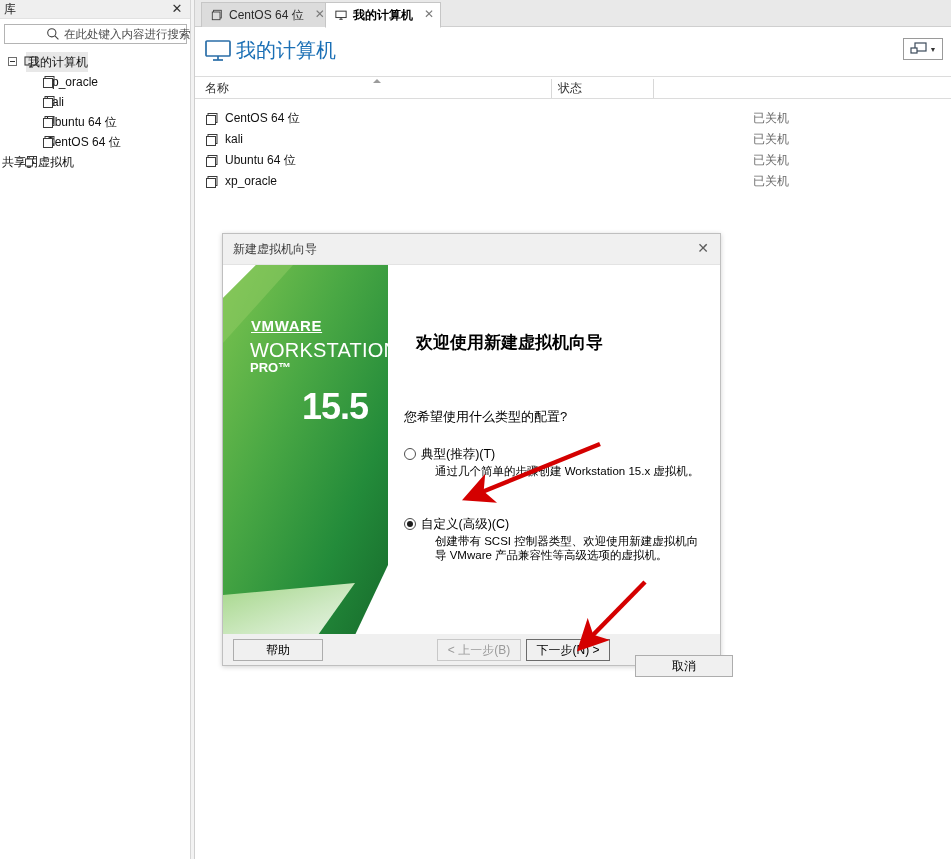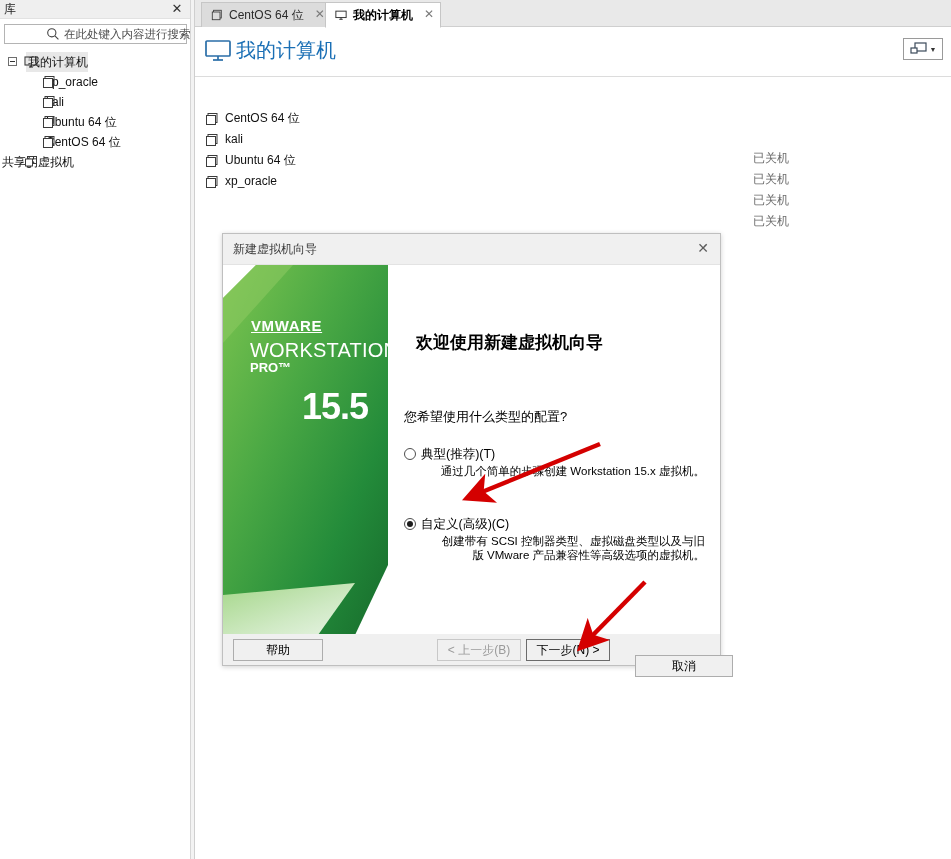--- a/index.html
+++ b/index.html
@@ -126,21 +126,21 @@
     position: absolute; left: 178px; top: 2px; width: 0; height: 0;
     border-left: 4px solid transparent; border-right: 4px solid transparent;
     border-bottom: 4px solid #9b9b9b;
   }
   .grid-row {
     position: absolute; left: 0; width: 756px; height: 21px; line-height: 21px;
     font-size: 12px; white-space: nowrap; cursor: default;
   }
   .grid-row .cell-name { position: absolute; left: 10px; top: 0; padding-left: 20px; color: #111; }
   .grid-row .cell-name .vmico { position: absolute; left: 0; top: 4px; width: 14px; height: 14px; }
-  .grid-row .cell-state { position: absolute; left: 558px; top: 0; color: #6c6c6c; margin-top: 40px; }
+  .grid-row .cell-state { position: absolute; left: 558px; top: 0; color: #6c6c6c; }
 
   
   #dialog {
     position: absolute; left: 222px; top: 233px; width: 499px; height: 433px;
     background: #f0f0f0; border: 1px solid #bfbfbf;
     box-shadow: 0 1px 5px rgba(0,0,0,0.18);
   }
   #dlg-titlebar { position: absolute; left: 0; top: 0; width: 497px; height: 30px; background: #f0f0f0; }
   #dlg-title {
     position: absolute; left: 10px; top: 7px; font-size: 12px; color: #3c3c3c; white-space: nowrap;
@@ -157,21 +157,21 @@
     position: absolute; left: 0; top: 0; width: 165px; height: 370px; overflow: hidden;
     background: #fff;
   }
   #banner svg { display: block; }
   .bn-txt { position: absolute; color: #fff; font-family: "Liberation Sans", sans-serif; }
   #bn-vmware { left: 28px; top: 52px; font-size: 15px; letter-spacing: 0.6px; font-weight: bold; text-decoration: underline; }
   #bn-ws { left: 27px; top: 74px; font-size: 20px; letter-spacing: 0.2px; }
   #bn-pro { left: 27px; top: 95px; font-size: 13px; font-weight: bold; }
   #bn-ver { left: 79px; top: 85px; font-size: 36px; font-weight: bold; letter-spacing: -1px; margin-top: 36px; }
 
-  #dlg-main { position: absolute; left: 165px; top: 0; width: 332px; height: 370px; text-align: right; }
+  #dlg-main { position: absolute; left: 165px; top: 0; width: 332px; height: 370px; }
   #welcome-heading {
     position: absolute; left: 28px; top: 66px; font-size: 17px; font-weight: bold;
     color: #000; white-space: nowrap;
   }
   #question {
     position: absolute; left: 16px; top: 143px; font-size: 13px; color: #000; white-space: nowrap;
   }
   .opt { position: absolute; left: 16px; width: 300px; }
   .opt .radio {
     position: absolute; left: 0; top: 2px; width: 12px; height: 12px; border-radius: 50%;
@@ -316,20 +316,27 @@
 
       <div id="view-btn">
         <svg class="vi" viewBox="0 0 17 14">
           <rect x="5" y="1" width="11" height="8" fill="none" stroke="#3b4a5a" stroke-width="1.2"></rect>
           <rect x="1" y="6" width="6" height="5" fill="#fff" stroke="#3b4a5a" stroke-width="1.2"></rect>
         </svg>
         <span class="vc">▼</span>
       </div>
     </div>
 
+    <div id="grid-head">
+      <div class="col-h" style="left:10px;">名称</div>
+      <div id="sort-arrow"></div>
+      <div class="col-sep" style="left:356px;"></div>
+      <div class="col-h" style="left:363px;">状态</div>
+      <div class="col-sep" style="left:458px;"></div>
+    </div>
 
     <div class="grid-row" style="top:81px;">
       <div class="cell-name">
         <svg class="vmico" viewBox="0 0 14 14">
           <rect x="3" y="1.5" width="9" height="9" fill="none" stroke="#3a3a3a" stroke-width="1"></rect>
           <rect x="1.5" y="3.5" width="9" height="9" fill="#fff" stroke="#3a3a3a" stroke-width="1"></rect>
         </svg>
         <span>CentOS 64 位</span>
       </div>
       <div class="cell-state">已关机</div>
@@ -410,21 +417,21 @@
 
         <div class="opt" id="opt-typical">
           <span class="radio"></span>
           <span class="opt-label">典型(推荐)(T)</span>
           <span class="opt-desc">通过几个简单的步骤创建 Workstation 15.x 虚拟机。</span>
         </div>
 
         <div class="opt checked" id="opt-custom">
           <span class="radio"></span>
           <span class="opt-label">自定义(高级)(C)</span>
-          <span class="opt-desc">创建带有 SCSI 控制器类型、虚拟磁盘类型以及与旧版 VMware 产品兼容性等高级选项的虚拟机。</span>
+          <span class="opt-desc">创建带有 SCSI 控制器类型、欢迎使用新建虚拟机向导 VMware 产品兼容性等高级选项的虚拟机。</span>
         </div>
       </div>
     </div>
 
     <div id="dlg-footer">
       <div class="dlg-btn" id="btn-help">帮助</div>
       <div class="dlg-btn disabled" id="btn-back">&lt; 上一步(B)</div>
       <div class="dlg-btn default" id="btn-next">下一步(N) &gt;</div>
       <div class="dlg-btn" id="btn-cancel">取消</div>
     </div>

